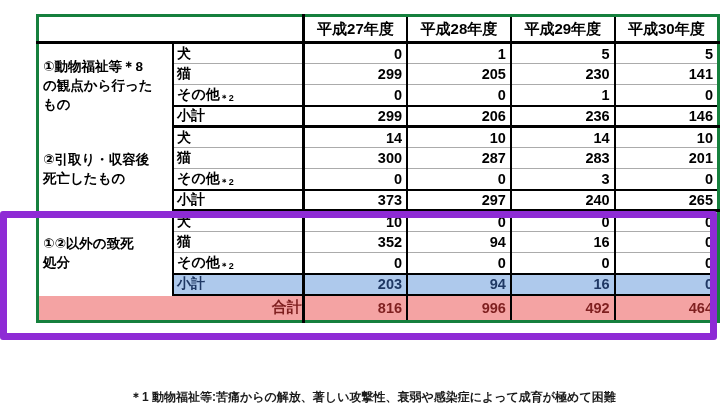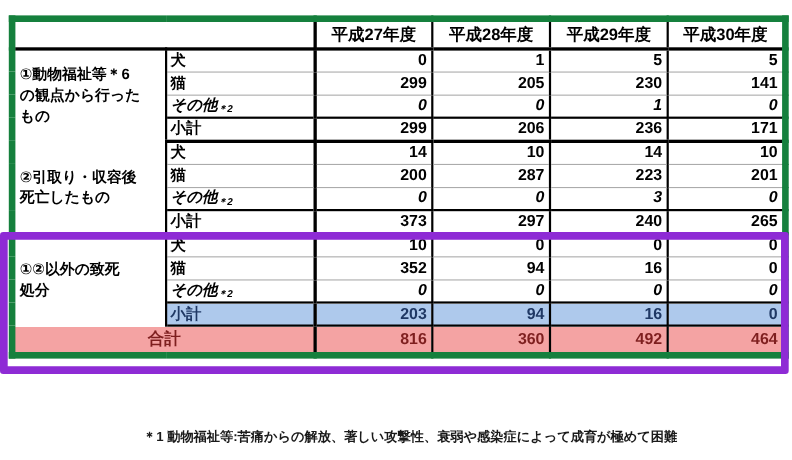--- a/index.html
+++ b/index.html
@@ -7,21 +7,22 @@
     width:720px;height:418px;
     background:#ffffff;
     font-family:"Liberation Sans","DejaVu Sans",sans-serif;
     position:relative;
     overflow:hidden;
   }
   .table-wrap{position:absolute;left:8px;top:14px;z-index:1;}
   table{
     border-collapse:collapse;
     table-layout:fixed;
-    border:6px solid #15803d;
+    border:3px solid #15803d;
+    margin-left:28px;
   }
   th,td{padding:0;font-weight:bold;color:#000;overflow:hidden;}
   
   tr.hdr{height:27px;}
   th.year{
     font-size:15px;text-align:center;
     border-bottom:3px solid #000;border-right:2px solid #000;
   }
   th.corner{border-bottom:3px solid #000;border-right:3px solid #000;}
   
@@ -36,25 +37,25 @@
   td.alabel{
     border-right:3px solid #000;
     font-size:14px;padding-left:3px;text-align:left;vertical-align:middle;
   }
   td.num{
     border-right:2px solid #000;
     font-size:14.5px;text-align:right;padding-right:4px;vertical-align:middle;
   }
   .sub{font-size:9px;position:relative;top:2px;}
   tr.sep-gray td.alabel, tr.sep-gray td.num{border-bottom:1px solid #ababab;}
-  tr.sep-sub td.alabel, tr.sep-sub td.num{border-bottom:2px solid #000;font-style:italic;}
+  tr.sep-sub td.alabel, tr.sep-sub td.num{border-bottom:2px solid #000;}
   tr.sep-group td.alabel, tr.sep-group td.num{border-bottom:3px solid #000;}
   tr.sep-total td.alabel, tr.sep-total td.num{border-bottom:2px solid #000;}
   td.blue{background:#aec9ec;color:#1f3864;}
-  tr.total-row td{background:#f4a3a3;color:#7e1f1f;}
+  tr.total-row td{background:#f4a3a3;color:#7e1f1f;text-align:right;}
   td.total-label{
     border-right:3px solid #000;
     font-size:15px;text-align:center;vertical-align:middle;
   }
   
   .purple-box{
     position:absolute;left:0;top:211px;width:717px;height:129px;
     border:7px solid #8e2bd5;border-radius:3px;
     box-sizing:border-box;
     pointer-events:none;z-index:3;
@@ -82,21 +83,21 @@
     <tbody>
         <tr class="hdr">
       <th class="corner" colspan="2"></th>
       <th class="year">平成27年度</th>
       <th class="year">平成28年度</th>
       <th class="year">平成29年度</th>
       <th class="year">平成30年度</th>
     </tr>
 
     <tr class="row sep-gray">
-      <td class="glabel" rowspan="4">①動物福祉等＊6
+      <td class="glabel" rowspan="4">①動物福祉等＊8
 の観点から行った
 もの</td>
       <td class="alabel"><span>犬</span></td>
       <td class="num">0</td>
       <td class="num">1</td>
       <td class="num">5</td>
       <td class="num">5</td>
     </tr>
     <tr class="row sep-gray">
       <td class="alabel"><span>猫</span></td>
@@ -110,37 +111,37 @@
       <td class="num">0</td>
       <td class="num">0</td>
       <td class="num">1</td>
       <td class="num">0</td>
     </tr>
     <tr class="row sep-group">
       <td class="alabel"><span>小計</span></td>
       <td class="num">299</td>
       <td class="num">206</td>
       <td class="num">236</td>
-      <td class="num">171</td>
+      <td class="num">146</td>
     </tr>
 
     <tr class="row sep-gray">
       <td class="glabel" rowspan="4">②引取り・収容後
 死亡したもの</td>
       <td class="alabel"><span>犬</span></td>
       <td class="num">14</td>
       <td class="num">10</td>
       <td class="num">14</td>
       <td class="num">10</td>
     </tr>
     <tr class="row sep-gray">
       <td class="alabel"><span>猫</span></td>
-      <td class="num">200</td>
+      <td class="num">300</td>
       <td class="num">287</td>
-      <td class="num">223</td>
+      <td class="num">283</td>
       <td class="num">201</td>
     </tr>
     <tr class="row sep-sub">
       <td class="alabel"><span>その他</span><span class="sub">＊2</span></td>
       <td class="num">0</td>
       <td class="num">0</td>
       <td class="num">3</td>
       <td class="num">0</td>
     </tr>
     <tr class="row sep-group">
@@ -178,21 +179,21 @@
       <td class="alabel blue"><span>小計</span></td>
       <td class="num blue">203</td>
       <td class="num blue">94</td>
       <td class="num blue">16</td>
       <td class="num blue">0</td>
     </tr>
 
     <tr class="total-row">
       <td class="total-label" colspan="2">合計</td>
       <td class="num">816</td>
-      <td class="num">360</td>
+      <td class="num">996</td>
       <td class="num">492</td>
       <td class="num">464</td>
     </tr>
   </tbody>
     </table>
 </div>
 
 <div class="purple-box"></div>
 
 <div class="footnote">＊1  動物福祉等:苦痛からの解放、著しい攻撃性、衰弱や感染症によって成育が極めて困難</div>

